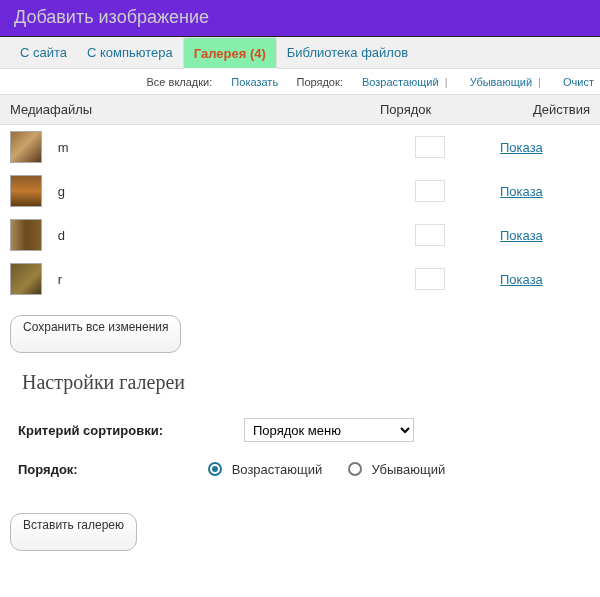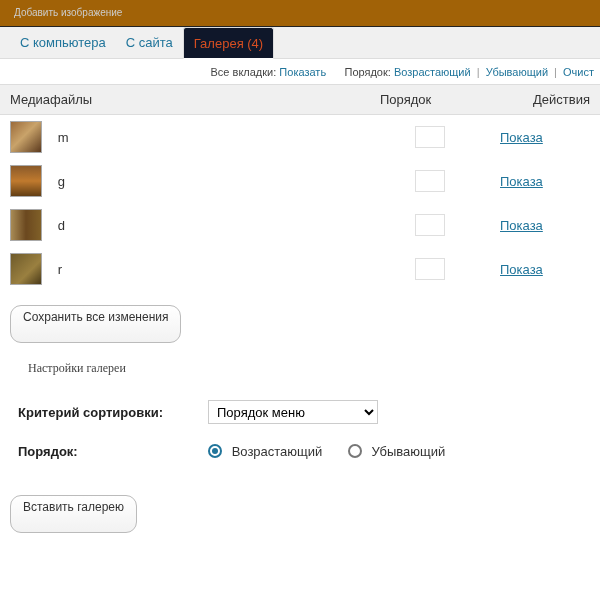--- a/index.html
+++ b/index.html
@@ -1,63 +1,64 @@
 <!DOCTYPE html>
 <html><head>
 <meta charset="utf-8">
 <style>
   * { box-sizing: border-box; }
   body { margin:0; padding:0; font-family: Arial, "Helvetica Neue", sans-serif; font-size:13px; color:#333; width:600px; background:#fff; }
-  .header { background:#a16207; color:#ccc; font-size:10px; padding:7px 14px 8px; border-bottom:1px solid #222; }
+  .header { background:#6d28d9; color:#ccc; font-size:18px; padding:7px 14px 8px; border-bottom:1px solid #222; }
   .tabs { background:#f0f0f0; border-bottom:1px solid #ddd; padding:0 10px; display:flex; gap:0; }
   .tab { padding:8px 10px 7px; color:#21759B; cursor:pointer; font-size:13px; }
-  .tab.active { color:#D54E21; background:#0f172a; border:1px solid #ddd; border-bottom:1px solid #fff; margin-bottom:-1px; border-radius:3px 3px 0 0; }
+  .tab.active { color:#D54E21; background:#86efac; border:1px solid #ddd; border-bottom:1px solid #fff; margin-bottom:-1px; border-radius:3px 3px 0 0;font-weight:bold; }
   .toolbar { padding:7px 6px 6px 0; font-size:11px; color:#555; text-align:right; }
-  .toolbar a { color:#21759B; text-decoration:none; }
+  .toolbar a { color:#21759B; text-decoration:none;margin-left:16px; }
   .toolbar .sep { color:#999; padding:0 3px; }
   .toolbar .lbl { color:#444; }
   table.media { width:100%; border-collapse:collapse; }
   table.media th { background:#f0f0f0; border-top:1px solid #ddd; border-bottom:1px solid #ddd; text-align:left; font-weight:normal; font-size:13px; padding:7px 10px; color:#333; }
   table.media th.order { width:120px; }
   table.media th.actions { text-align:right; width:110px; }
   table.media td { padding:6px 10px; border-bottom:0; vertical-align:middle; height:40px; }
   .thumb { width:32px; height:32px; display:inline-block; vertical-align:middle; border:1px solid #aaa; }
   .t1 { background:linear-gradient(135deg,#9b6b3b 0%, #c9a36a 45%, #5c3a1e 100%); }
   .t2 { background:linear-gradient(180deg,#8a5a2a 0%, #c07a2e 50%, #623e14 100%); }
   .t3 { background:linear-gradient(90deg,#a88b55 0%, #6b481f 50%, #806028 100%); }
   .t4 { background:linear-gradient(135deg,#6e5a2a 0%, #9a8040 60%, #4a3a18 100%); }
   .fname { display:inline-block; vertical-align:middle; margin-left:12px; color:#333; }
   .ord-input { width:30px; height:22px; border:1px solid #dfdfdf; background:#fff; }
   .act a { color:#21759B; font-size:13px; }
   .btn { display:inline-block; border:1px solid #bbb; background:linear-gradient(#fff,#f2f2f2); color:#333; padding:4px 12px 18px; border-radius:11px; font-size:12px; cursor:pointer; }
   .save-row { padding:14px 10px 8px; }
-  h3.settings { font-size:12px; font-weight:normal; color:#444; font-family: Georgia, serif; margin:10px 28px 14px; }
+  h3.settings { font-size:20px; font-weight:normal; color:#444; font-family: Georgia, serif; margin:10px 22px 14px; }
   table.settings { border-collapse:collapse; margin:0 0 18px 10px; }
   table.settings td { padding:10px 8px; font-size:13px; vertical-align:middle; }
   table.settings td.lbl { font-weight:bold; color:#222; width:190px; }
   .radio { appearance:none; -webkit-appearance:none; width:14px; height:14px; border:2px solid #777; border-radius:50%; display:inline-block; position:relative; vertical-align:-2px; margin:0 6px 0 0; cursor:pointer; }
   .radio:checked { border-color:#21759B; }
   .radio:checked::after { content:""; position:absolute; inset:2px; background:#21759B; border-radius:50%; }
   select.sel { border:1px solid #ccc; background:#fff; height:24px; font-size:13px; padding:2px 4px; }
-  .sel-wide { width:170px; }
+  .sel-wide { width:170px;margin-left:36px; }
   .sel-narrow { width:60px; }
   .radio-lbl { margin-right:22px; cursor:pointer; }
   .insert-row { padding:8px 10px 12px; }
 </style>
 </head>
 <body>
 
 <div class="header">
   <span>Добавить изображение</span>
 </div>
 
 <div class="tabs">
+  <div class="tab">С сайта</div>
   <div class="tab">С компьютера</div>
-  <div class="tab">С сайта</div>
   <div class="tab active">Галерея (4)</div>
+  <div class="tab">Библиотека файлов</div>
 </div>
 
 <div class="toolbar">
   <span class="lbl">Все вкладки:</span>
   <a href="#">Показать</a>
   &nbsp;&nbsp;&nbsp;&nbsp;
   <span class="lbl">Порядок:</span>
   <a href="#">Возрастающий</a>
   <span class="sep">|</span>
   <a href="#">Убывающий</a>

